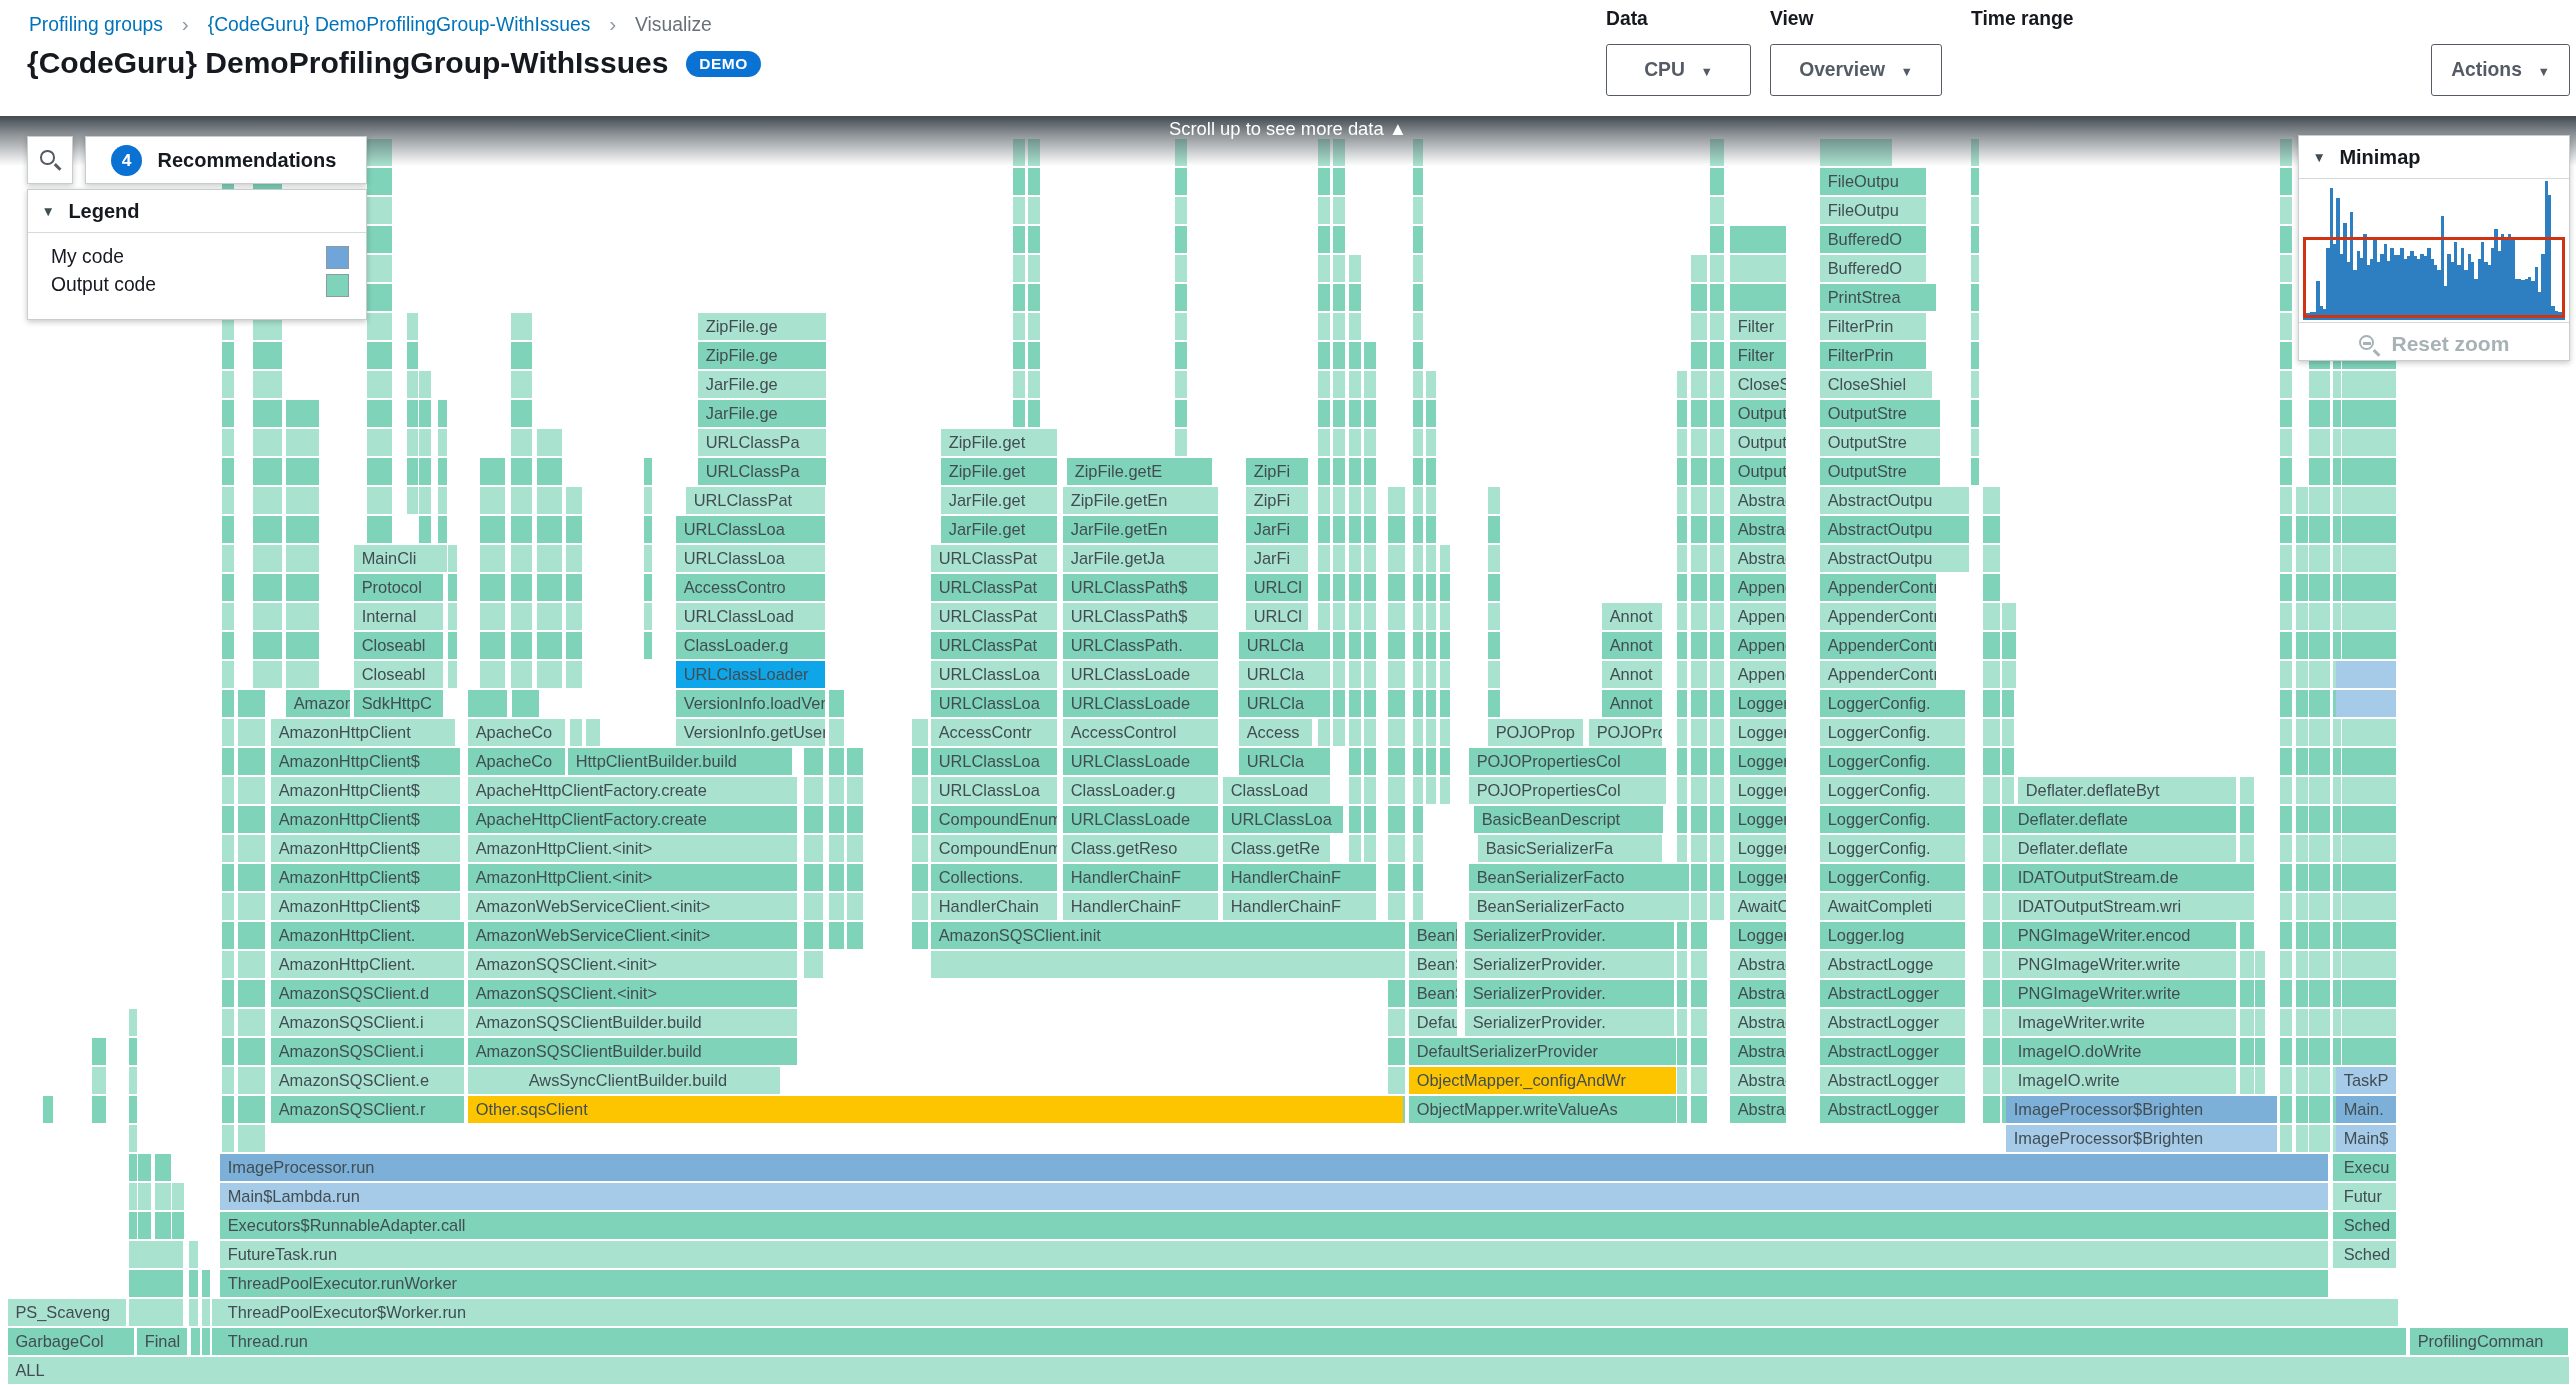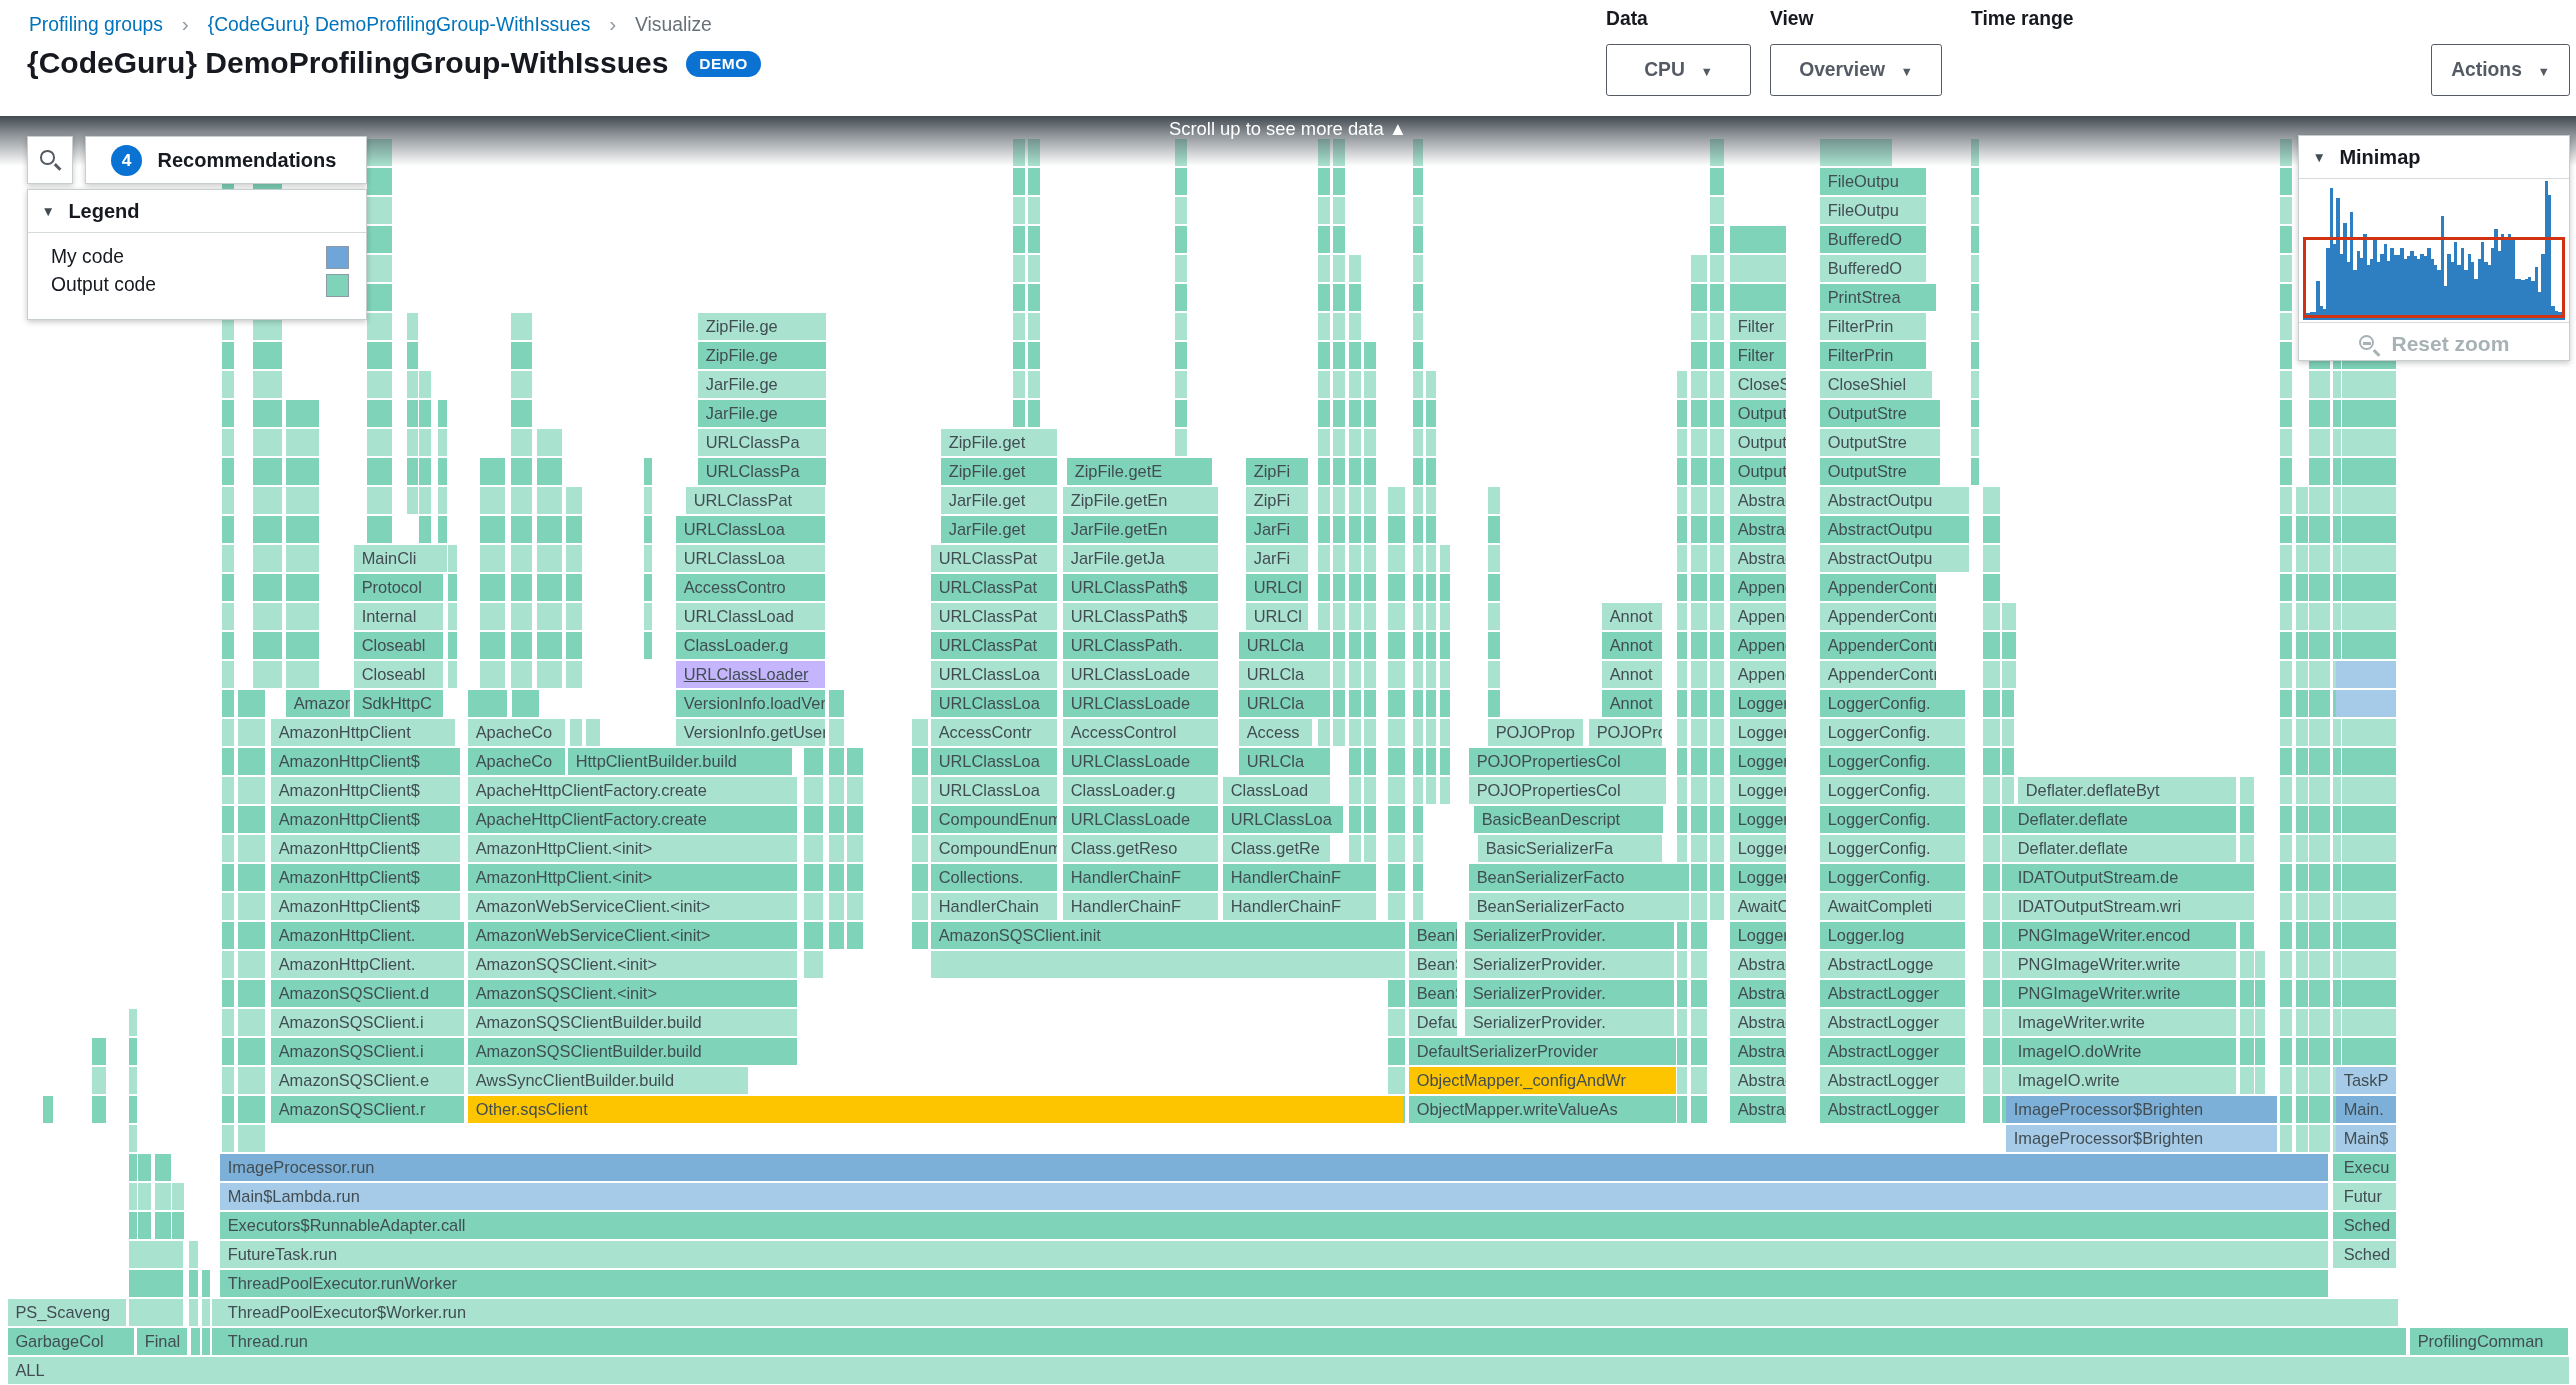--- a/index.html
+++ b/index.html
@@ -834,21 +834,21 @@
       <div class="fcell" style="left: 43px; top: 1096px; width: 9.7px; background: rgb(126, 211, 184);"></div>
       <div class="fcell" style="left: 271px; top: 1096px; width: 193px; background: rgb(126, 211, 184);">AmazonSQSClient.r</div>
       <div class="fcell" style="left: 468px; top: 1096px; width: 935px; background: rgb(253, 197, 0);">Other.sqsClient</div>
       <div class="fcell" style="left: 1409px; top: 1096px; width: 267px; background: rgb(126, 211, 184);">ObjectMapper.writeValueAs</div>
       <div class="fcell" style="left: 1730px; top: 1096px; width: 56px; background: rgb(126, 211, 184);">AbstractLo</div>
       <div class="fcell" style="left: 1820px; top: 1096px; width: 145px; background: rgb(126, 211, 184);">AbstractLogger</div>
       <div class="fcell" style="left: 2006px; top: 1096px; width: 271px; background: rgb(124, 176, 216);">ImageProcessor$Brighten</div>
       <div class="fcell" style="left: 2336px; top: 1096px; width: 60px; background: rgb(124, 176, 216);">Main.</div>
       <div class="fcell" style="left: 92px; top: 1067px; width: 13.5px; background: rgb(169, 226, 207);"></div>
       <div class="fcell" style="left: 271px; top: 1067px; width: 193px; background: rgb(169, 226, 207);">AmazonSQSClient.e</div>
-      <div class="fcell" style="left: 468px; top: 1067px; width: 280px; background: rgb(169, 226, 207);">AwsSyncClientBuilder.build</div>
+      <div class="fcell" style="left: 468px; top: 1067px; width: 312px; background: rgb(169, 226, 207); text-align: center;">AwsSyncClientBuilder.build</div>
       <div class="fcell" style="left: 1409px; top: 1067px; width: 267px; background: rgb(253, 197, 0);">ObjectMapper._configAndWr</div>
       <div class="fcell" style="left: 1730px; top: 1067px; width: 56px; background: rgb(169, 226, 207);">AbstractLo</div>
       <div class="fcell" style="left: 1820px; top: 1067px; width: 145px; background: rgb(169, 226, 207);">AbstractLogger</div>
       <div class="fcell" style="left: 2010px; top: 1067px; width: 226px; background: rgb(169, 226, 207);">ImageIO.write</div>
       <div class="fcell" style="left: 2336px; top: 1067px; width: 60px; background: rgb(166, 203, 232);">TaskP</div>
       <div class="fcell" style="left: 271px; top: 1038px; width: 193px; background: rgb(126, 211, 184);">AmazonSQSClient.i</div>
       <div class="fcell" style="left: 468px; top: 1038px; width: 329px; background: rgb(126, 211, 184);">AmazonSQSClientBuilder.build</div>
       <div class="fcell" style="left: 1409px; top: 1038px; width: 267px; background: rgb(126, 211, 184);">DefaultSerializerProvider</div>
       <div class="fcell" style="left: 1730px; top: 1038px; width: 56px; background: rgb(126, 211, 184);">AbstractLo</div>
       <div class="fcell" style="left: 1820px; top: 1038px; width: 145px; background: rgb(126, 211, 184);">AbstractLogger</div>
@@ -963,21 +963,21 @@
       <div class="fcell" style="left: 512px; top: 690px; width: 27px; background: rgb(126, 211, 184);"></div>
       <div class="fcell" style="left: 676px; top: 690px; width: 149px; background: rgb(126, 211, 184);">VersionInfo.loadVer</div>
       <div class="fcell" style="left: 931px; top: 690px; width: 126px; background: rgb(126, 211, 184);">URLClassLoa</div>
       <div class="fcell" style="left: 1063px; top: 690px; width: 155px; background: rgb(126, 211, 184);">URLClassLoade</div>
       <div class="fcell" style="left: 1239px; top: 690px; width: 87px; background: rgb(126, 211, 184);">URLCla</div>
       <div class="fcell" style="left: 1602px; top: 690px; width: 60px; background: rgb(126, 211, 184);">Annot</div>
       <div class="fcell" style="left: 1730px; top: 690px; width: 56px; background: rgb(126, 211, 184);">LoggerC</div>
       <div class="fcell" style="left: 1820px; top: 690px; width: 145px; background: rgb(126, 211, 184);">LoggerConfig.</div>
       <div class="fcell" style="left: 2336px; top: 690px; width: 60px; background: rgb(166, 203, 232);"></div>
       <div class="fcell" style="left: 354px; top: 661px; width: 89px; background: rgb(169, 226, 207);">Closeabl</div>
-      <div class="fcell" style="left: 676px; top: 661px; width: 149px; background: #c4b5fd; text-decoration: underline;">URLClassLoader</div>
+      <div class="fcell" style="left: 676px; top: 661px; width: 149px; background: #0ea5e9;">URLClassLoader</div>
       <div class="fcell" style="left: 931px; top: 661px; width: 126px; background: rgb(169, 226, 207);">URLClassLoa</div>
       <div class="fcell" style="left: 1063px; top: 661px; width: 155px; background: rgb(169, 226, 207);">URLClassLoade</div>
       <div class="fcell" style="left: 1239px; top: 661px; width: 87px; background: rgb(169, 226, 207);">URLCla</div>
       <div class="fcell" style="left: 1602px; top: 661px; width: 60px; background: rgb(169, 226, 207);">Annot</div>
       <div class="fcell" style="left: 1730px; top: 661px; width: 56px; background: rgb(169, 226, 207);">Appende</div>
       <div class="fcell" style="left: 1820px; top: 661px; width: 116px; background: rgb(169, 226, 207);">AppenderContr</div>
       <div class="fcell" style="left: 2002px; top: 661px; width: 13.5px; background: rgb(169, 226, 207);"></div>
       <div class="fcell" style="left: 2336px; top: 661px; width: 60px; background: rgb(166, 203, 232);"></div>
       <div class="fcell" style="left: 354px; top: 632px; width: 89px; background: rgb(126, 211, 184);">Closeabl</div>
       <div class="fcell" style="left: 676px; top: 632px; width: 149px; background: rgb(126, 211, 184);">ClassLoader.g</div>

